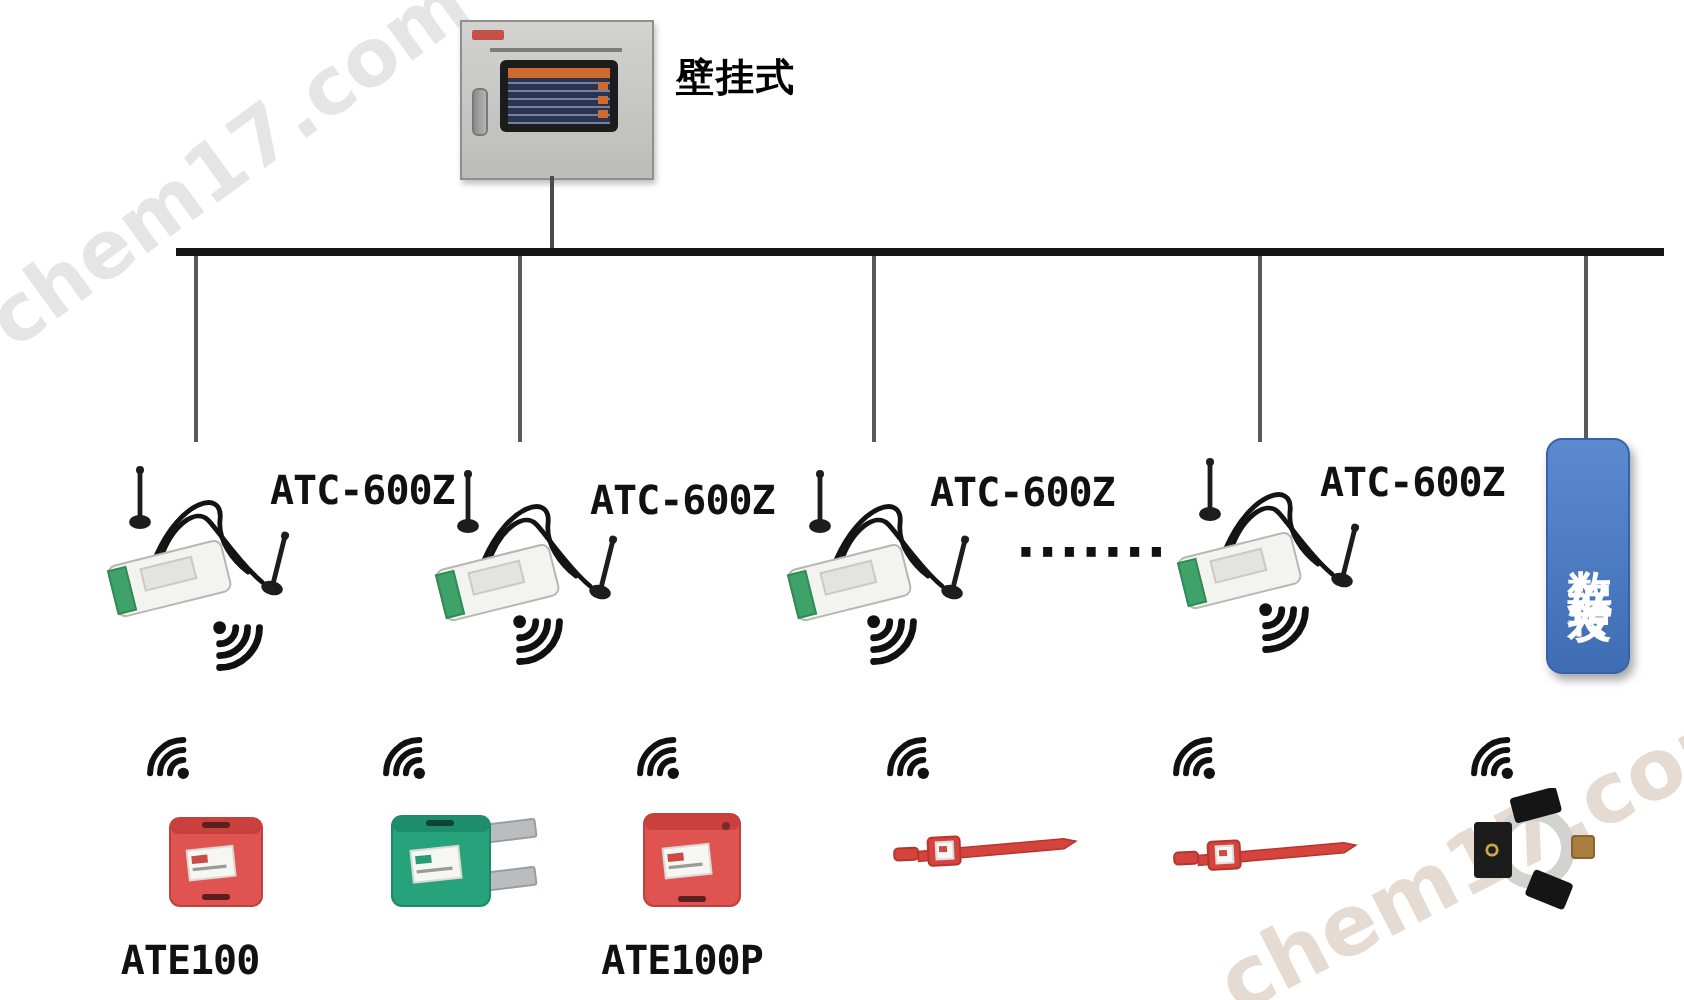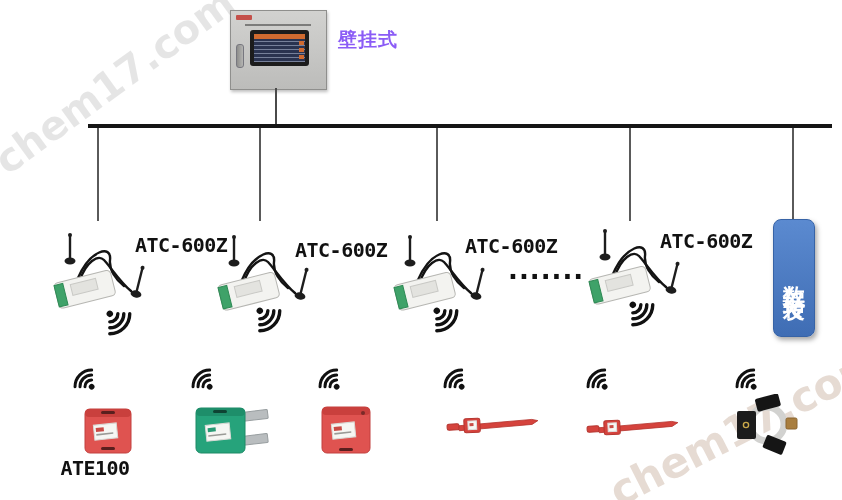--- a/index.html
+++ b/index.html
@@ -26,34 +26,34 @@
   .collector .handle{position:absolute;left:5px;top:33px;width:6px;height:22px;background:linear-gradient(90deg,#8d8d8b,#b5b5b3);border:1px solid #77777f;border-radius:3px;}
   .collector .bezel{position:absolute;left:19px;top:19px;width:59px;height:36px;background:#1c1c1c;border-radius:3px;}
   .collector .display{
     position:absolute;left:4px;top:4px;width:51px;height:28px;
     background:repeating-linear-gradient(#2a3350 0 3px,#76809a 3px 4px);
   }
   .collector .display .bar{position:absolute;left:0;top:0;width:100%;height:5px;background:#cf6a30;}
   .collector .display .blocks{position:absolute;right:1px;top:7px;width:5px;height:18px;
     background:repeating-linear-gradient(#cf6a30 0 4px,transparent 4px 7px);}
   .collector-label{
-    position:absolute;left:338px;top:28px;z-index:1;color:#8b5cf6;
+    position:absolute;left:338px;top:28px;z-index:1;color:#000000;
     font-size:19px;font-weight:bold;line-height:22px;letter-spacing:1px;
   }
   
   .connector-line{position:absolute;left:275px;top:88px;width:2px;height:38px;background:#4a4a4a;z-index:1;}
   .bus-line{position:absolute;left:88px;top:124px;width:744px;height:4px;background:#151515;z-index:1;}
   .drop-line{position:absolute;top:128px;width:2px;height:93px;background:#5a5a5a;z-index:1;}
   
   .atc-label,.sensor-label{
     position:absolute;z-index:2;color:#111;font-weight:bold;
     font-family:"DejaVu Sans Mono","Liberation Mono",monospace;
     font-size:20px;letter-spacing:-0.5px;white-space:nowrap;text-align:right;
   }
-  .sensor-label{text-align:center;}
+  .sensor-label{text-align:center;margin-top:12px;}
   .ellipsis{
     position:absolute;left:508px;top:262px;z-index:2;color:#111;
     font-size:26px;font-weight:bold;letter-spacing:1px;
   }
   
   .forward-box{
     position:absolute;left:773px;top:219px;width:40px;height:116px;z-index:2;
     background:linear-gradient(180deg,#5b8ad0,#3f6db4);
     border:1px solid #3763a6;border-radius:8px;
     box-shadow:2px 3px 5px rgba(0,0,0,0.35);
@@ -312,14 +312,15 @@
       </g>
     <rect x="3" y="17" width="19" height="28" rx="2" fill="#1c1c1c"></rect>
     <circle cx="12" cy="31" r="2.6" fill="none" stroke="#caa84a" stroke-width="1.4"></circle>
     <g transform="rotate(22 41 51)">
         <rect x="30" y="44" width="21" height="14" rx="2" fill="#151515"></rect>
       </g>
     <rect x="52" y="24" width="11" height="11" rx="1.5" fill="#a97e3f" stroke="#8a6530"></rect>
   </svg>
 
   <div class="sensor-label" style="left:40px;top:456px;width:110px">ATE100</div>
+  <div class="sensor-label" style="left:286px;top:456px;width:110px">ATE100P</div>
 
 </div>
 
 </body></html>

